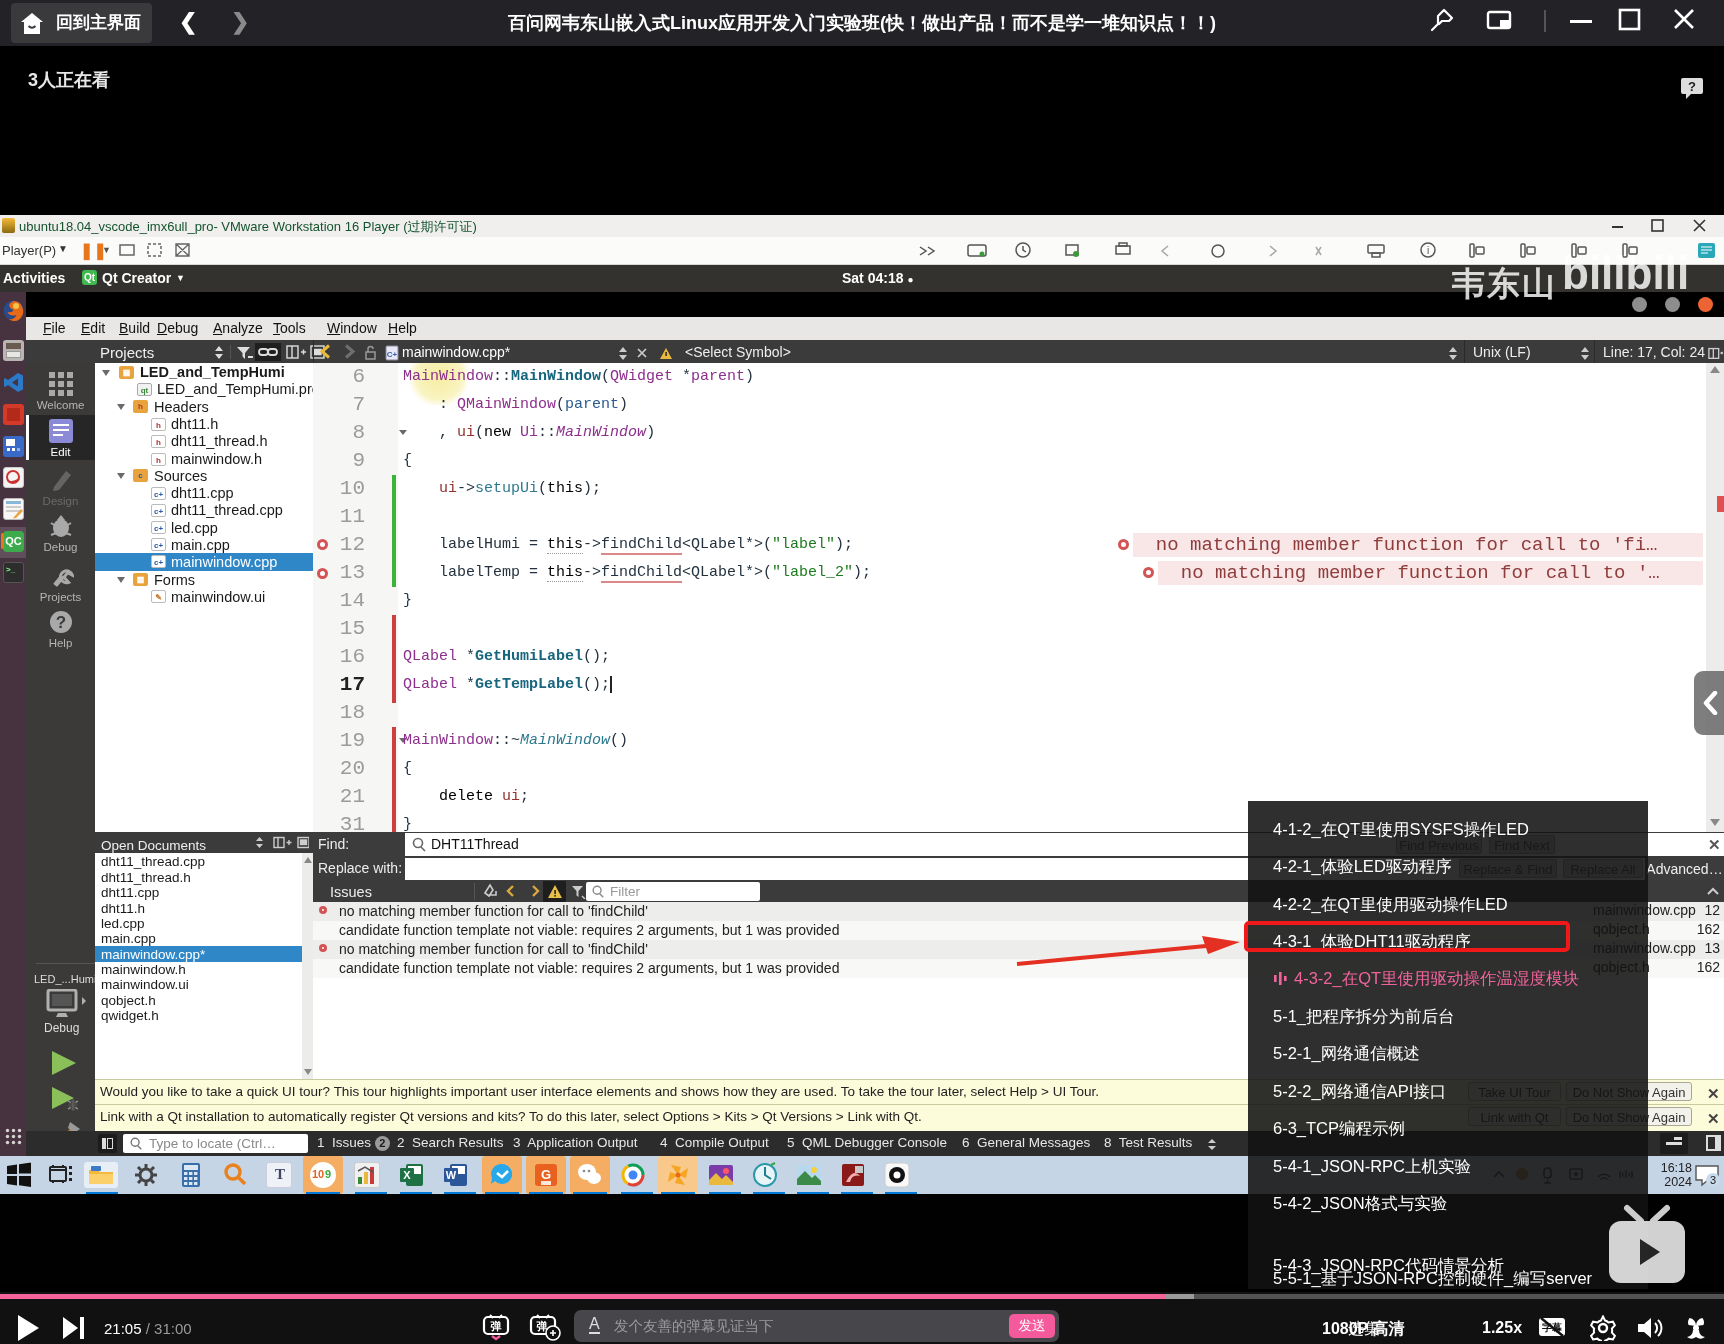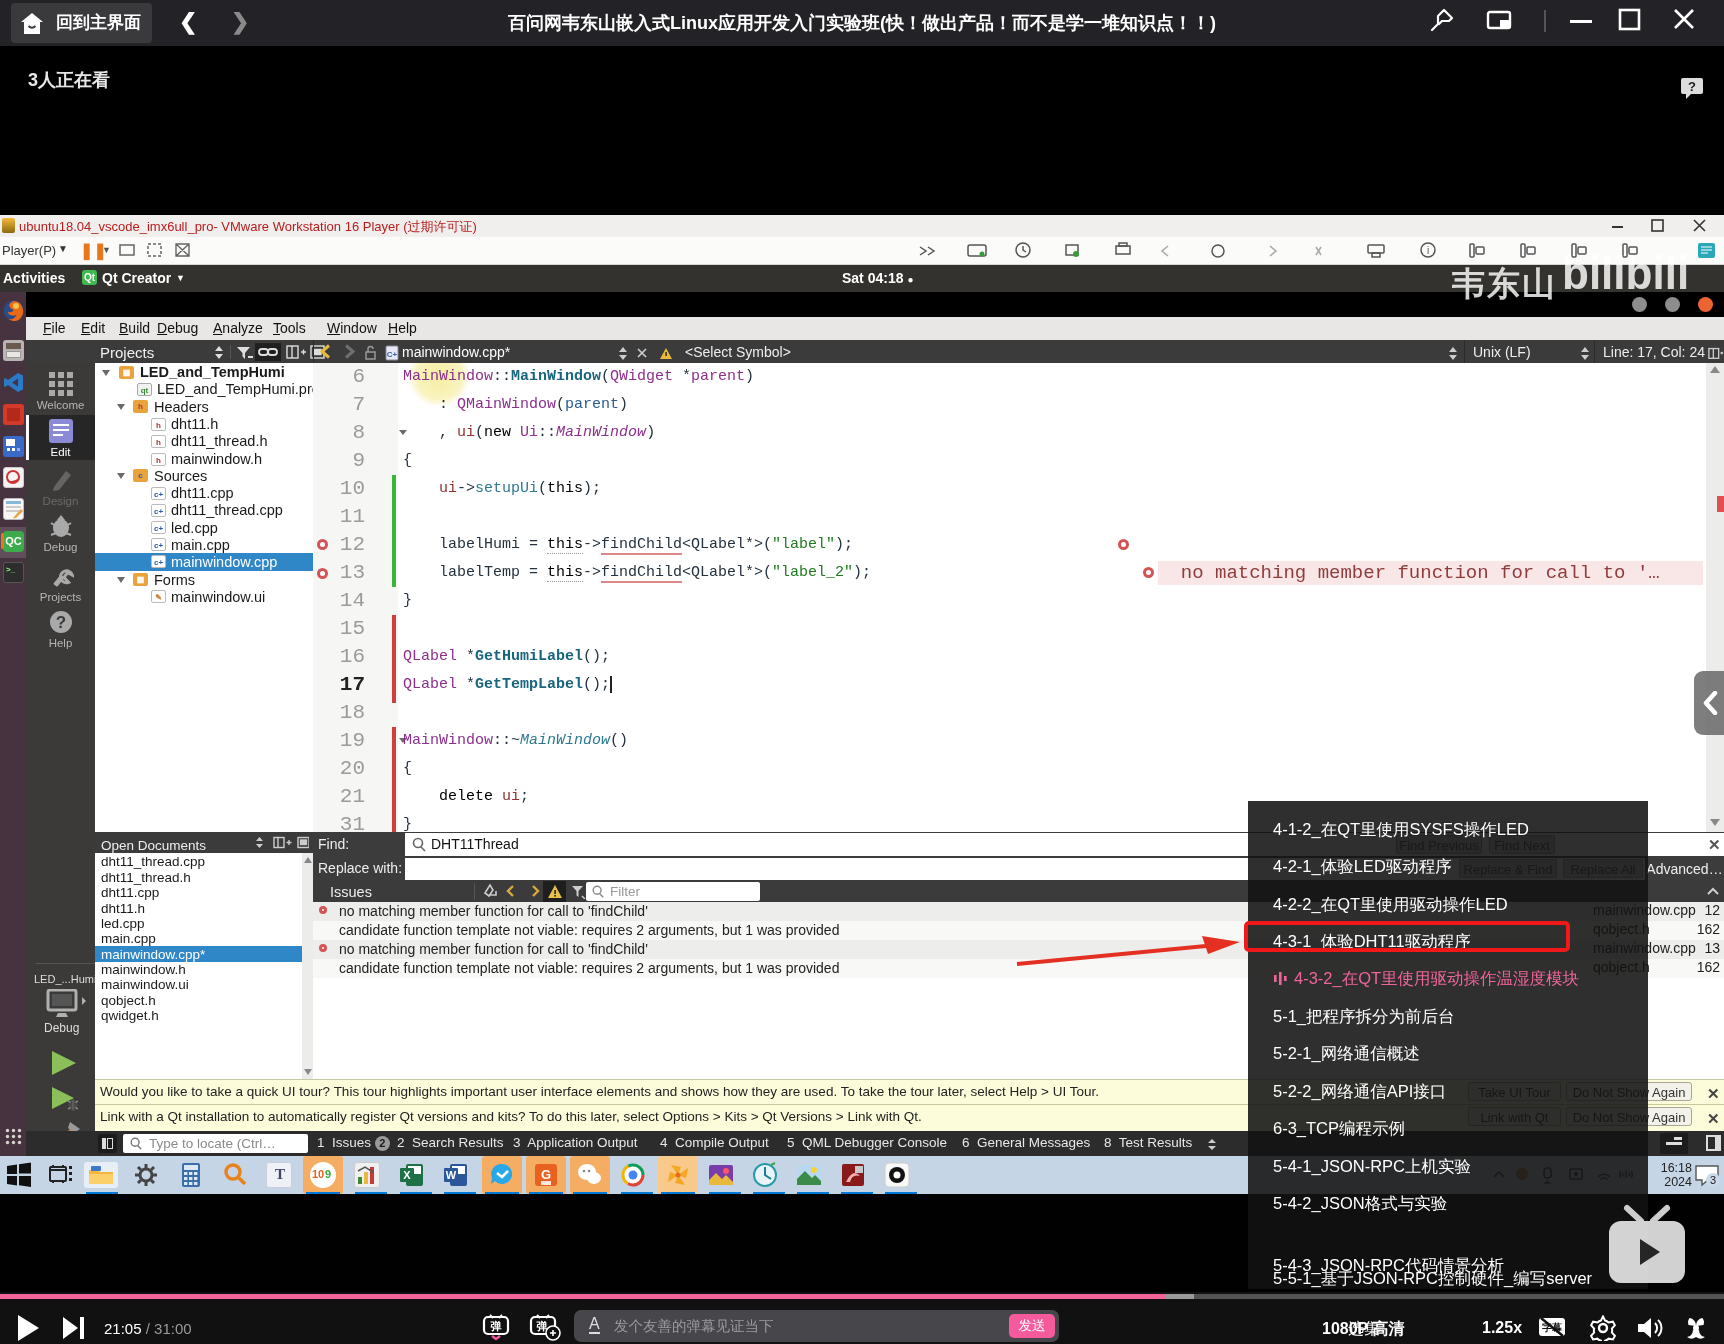--- a/index.html
+++ b/index.html
@@ -5,21 +5,21 @@
 html,body{width:1724px;height:1344px;overflow:hidden;background:#000;font-family:"Liberation Sans",sans-serif}
 .abs{position:absolute}
 #stage{position:relative;width:1724px;height:1344px;background:#000}
 
 #topbar{left:0;top:0;width:1724px;height:46px;background:#232327}
 #homebtn{left:11px;top:3px;width:141px;height:40px;background:#3a3a3d;border-radius:4px;color:#fff;font-size:17px;font-weight:bold;line-height:40px;text-align:center;padding-left:34px}
 .chev{font-weight:bold;font-size:22px}
 #title{left:0;top:0;width:1724px;height:46px;text-align:center;line-height:46px;color:#fff;font-size:18px;font-weight:bold}
 #watching{left:28px;top:68px;color:#e8e8e8;font-size:18px;font-weight:bold}
 
-#vmtitle{left:0;top:215px;width:1724px;height:22px;background:#f0efee;color:#b91c1c;font-size:13px}
+#vmtitle{left:0;top:215px;width:1724px;height:22px;background:#f0efee;color:#14532d;font-size:13px}
 #vmtool{left:0;top:237px;width:1724px;height:28px;background:#fbfbfa;border-bottom:1px solid #d8d8d8;color:#333;font-size:13px}
 
 #upanel{left:0;top:265px;width:1724px;height:27px;background:#34322e;color:#fff;font-size:14px}
 #launcher{left:0;top:292px;width:26px;height:864px;background:#46333f}
 
 #qttitle{left:26px;top:292px;width:1698px;height:25px;background:linear-gradient(#55534f,#3e3c38);color:#e6e6e6;font-size:14px;font-weight:bold;text-align:center;line-height:25px}
 #qtmenu{left:26px;top:317px;width:1698px;height:23px;background:#e9e7e5;color:#111;font-size:14px}
 #toolrow{left:26px;top:340px;width:1698px;height:23px;background:#3b3b3b;color:#eee;font-size:14px}
 #modecol{left:26px;top:363px;width:69px;height:793px;background:#3b3a38}
 #projpane{left:95px;top:363px;width:218px;height:469px;background:#fff}
@@ -415,20 +415,21 @@
     <div class="cl" style="top:112px"><span class="pu">    </span><span class="mb">ui</span><span class="pu">-&gt;</span><span style="color:#2d7a8f">setupUi</span><span class="pu">(</span><span class="kw">this</span><span class="pu">);</span></div>
     <div class="cl" style="top:168px"><span class="pu">    labelHumi = </span><span class="kw" style="border-bottom:1px dotted #999">this</span><span class="pu">-&gt;</span><span class="pu" style="border-bottom:2px solid #d88">findChild</span><span class="pu">&lt;QLabel*&gt;(</span><span class="st">"label"</span><span class="pu">);</span></div>
     <div class="cl" style="top:196px"><span class="pu">    labelTemp = </span><span class="kw" style="border-bottom:1px dotted #999">this</span><span class="pu">-&gt;</span><span class="pu" style="border-bottom:2px solid #d88">findChild</span><span class="pu">&lt;QLabel*&gt;(</span><span class="st">"label_2"</span><span class="pu">);</span></div>
     <div class="cl" style="top:224px"><span class="pu">}</span></div>
     <div class="cl" style="top:280px"><span class="ty">QLabel</span><span class="pu"> *</span><span class="fn">GetHumiLabel</span><span class="pu">();</span></div>
     <div class="cl" style="top:308px"><span class="ty">QLabel</span><span class="pu"> *</span><span class="fn">GetTempLabel</span><span class="pu">();</span><span style="border-left:2px solid #222"></span></div>
     <div class="cl" style="top:364px"><span class="ty">MainWindow</span><span class="pu">::~</span><span class="it" style="color:#2d7a8f">MainWindow</span><span class="pu">()</span></div>
     <div class="cl" style="top:392px"><span class="pu">{</span></div>
     <div class="cl" style="top:420px"><span class="pu">    </span><span class="kw">delete</span><span class="pu"> </span><span class="mb">ui</span><span class="pu">;</span></div>
     <div class="cl" style="top:448px"><span class="pu">}</span></div>
+    <div class="ann" style="left:820px;top:170px;width:570px">  no matching member function for call to 'fi…</div>
     <div class="annc" style="left:805px;top:176px"></div>
     <div class="ann" style="left:845px;top:198px;width:545px">  no matching member function for call to '…</div>
     <div class="annc" style="left:830px;top:204px"></div>
     <div class="abs" style="left:1393px;top:0;width:18px;height:469px;background:#ececeb"></div>
     <div class="abs" style="left:1397px;top:3px;width:0;height:0;border-left:5px solid transparent;border-right:5px solid transparent;border-bottom:7px solid #888"></div>
     <div class="abs" style="left:1404px;top:133px;width:7px;height:16px;background:#e05050"></div>
     <div class="abs" style="left:1397px;top:456px;width:0;height:0;border-left:5px solid transparent;border-right:5px solid transparent;border-top:7px solid #888"></div>
   </div>
   <div class="abs" id="odhead">
       <span style="position:absolute;left:6px;top:3px;font-size:13.5px">Open Documents</span>

